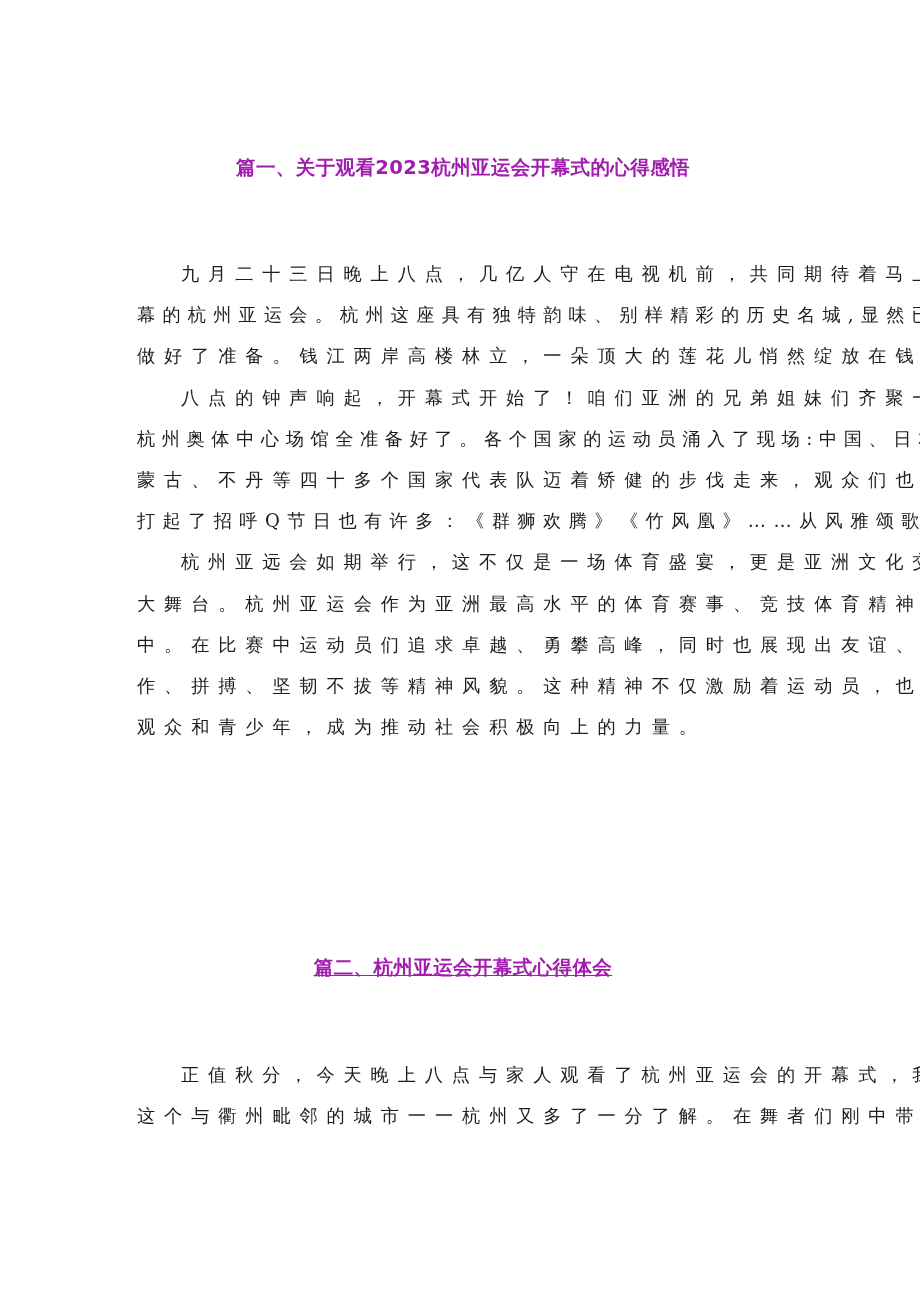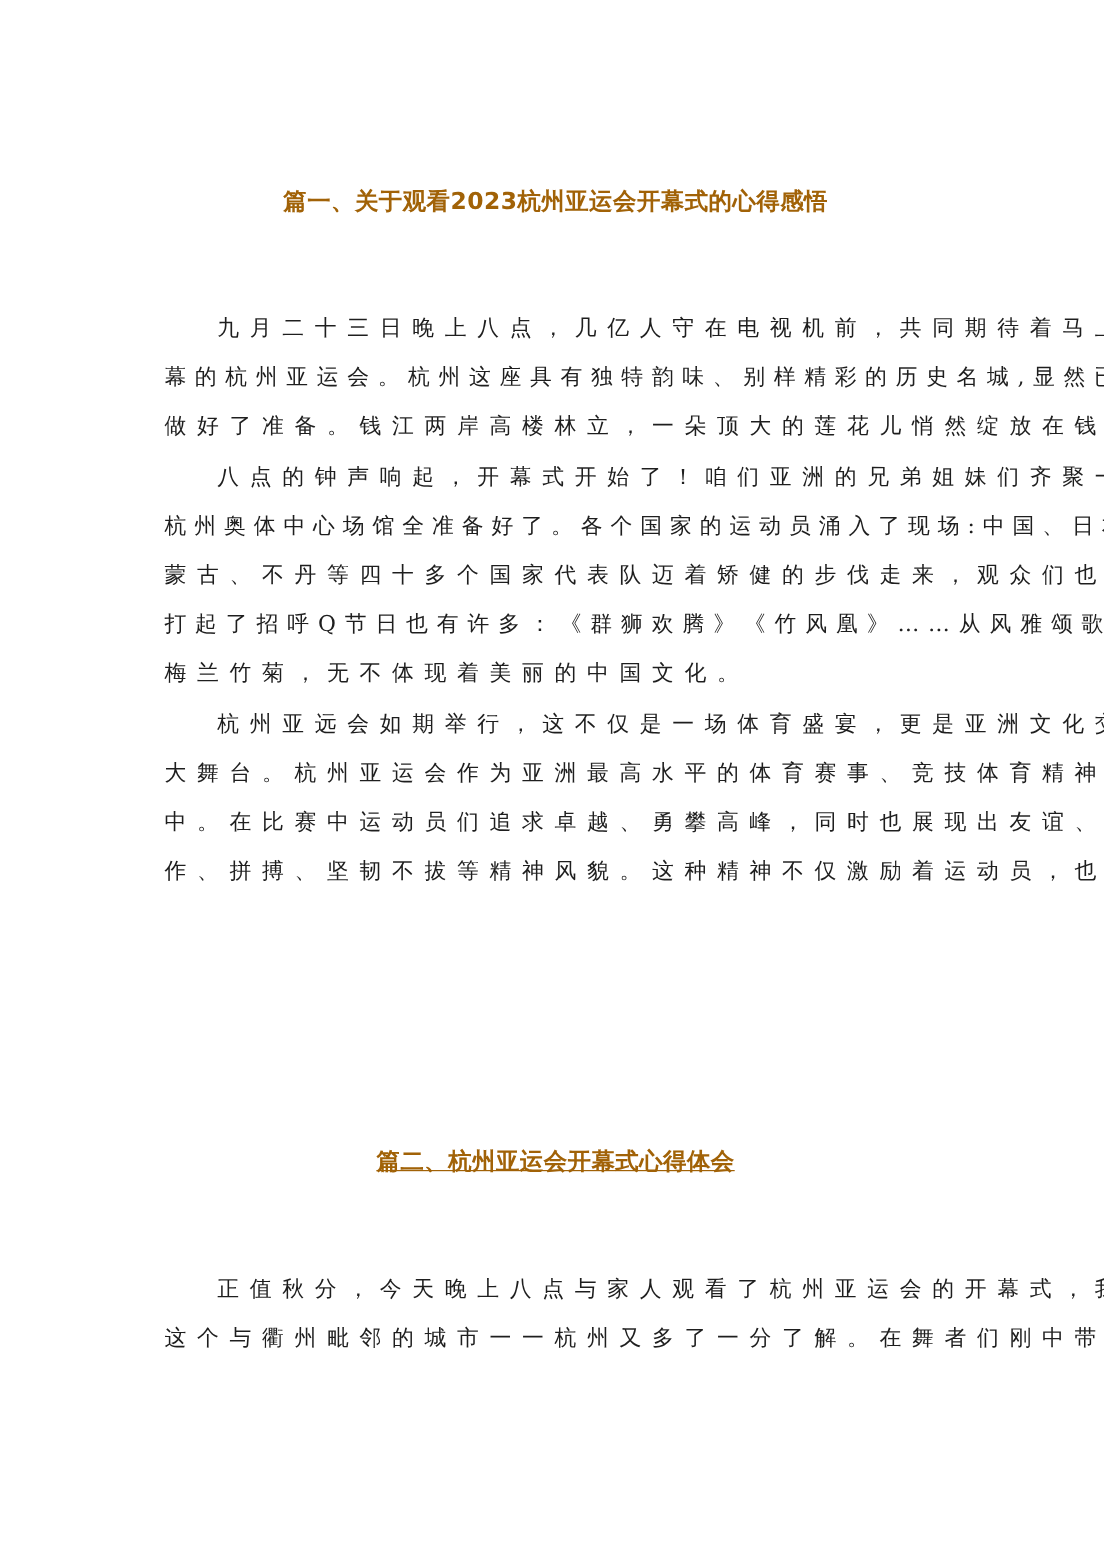--- a/index.html
+++ b/index.html
@@ -23,21 +23,21 @@
   }
   .heading {
     position: absolute;
     left: 0;
     width: 652px;
     text-align: center;
     font-family: "DejaVu Sans", "Liberation Sans", sans-serif;
     font-weight: bold;
     font-size: 19.5px;
     letter-spacing: 0.4px;
-    color: #a16207;
+    color: #a21caf;
     margin: 0;
     white-space: nowrap;
   }
   .h1 { top: 154px; }
   .h2 { top: 954px; text-decoration: underline; }
   .section {
     position: absolute;
     left: 0;
     width: 652px;
   }
@@ -71,27 +71,27 @@
     <p class="para" style="text-indent:0">
       <span class="line first" style="letter-spacing:8.9px">九月二十三日晚上八点，几亿人守在电视机前，共同期待着马上要开</span>
       <span class="line" style="letter-spacing:7.2px">幕的杭州亚运会。杭州这座具有独特韵味、别样精彩的历史名城,显然已经</span>
       <span class="line" style="letter-spacing:8.9px">做好了准备。钱江两岸高楼林立，一朵顶大的莲花儿悄然绽放在钱江湖水</span>
     </p>
     <p class="para" style="text-indent:0">
       <span class="line first" style="letter-spacing:8.9px">八点的钟声响起，开幕式开始了！咱们亚洲的兄弟姐妹们齐聚一堂，</span>
       <span class="line" style="letter-spacing:6.6px">杭州奥体中心场馆全准备好了。各个国家的运动员涌入了现场:中国、日本、</span>
       <span class="line" style="letter-spacing:8.9px">蒙古、不丹等四十多个国家代表队迈着矫健的步伐走来，观众们也激情地</span>
       <span class="line" style="letter-spacing:7.4px">打起了招呼Q节日也有许多：《群狮欢腾》《竹风凰》……从风雅颂歌到</span>
-      <span class="line" style="letter-spacing:8.9px">梅兰竹菊，无不体现着美丽的中国文化。</span>
     </p>
     <p class="para" style="text-indent:0">
       <span class="line first" style="letter-spacing:8.9px">杭州亚远会如期举行，这不仅是一场体育盛宴，更是亚洲文化交流的</span>
       <span class="line" style="letter-spacing:8.9px">大舞台。杭州亚运会作为亚洲最高水平的体育赛事、竞技体育精神贯穿其</span>
       <span class="line" style="letter-spacing:8.9px">中。在比赛中运动员们追求卓越、勇攀高峰，同时也展现出友谊、团队合</span>
       <span class="line" style="letter-spacing:8.9px">作、拼搏、坚韧不拔等精神风貌。这种精神不仅激励着运动员，也感染着</span>
+      <span class="line" style="letter-spacing:8.9px">观众和青少年，成为推动社会积极向上的力量。</span>
     </p>
   </div>
 
   <h2 class="heading h2">篇二、杭州亚运会开幕式心得体会</h2>
 
   <div class="section s2">
     <p class="para" style="text-indent:0">
       <span class="line first" style="letter-spacing:8.9px">正值秋分，今天晚上八点与家人观看了杭州亚运会的开幕式，我对于</span>
       <span class="line" style="letter-spacing:8.9px">这个与衢州毗邻的城市一一杭州又多了一分了解。在舞者们刚中带柔的舞</span>
     </p>

